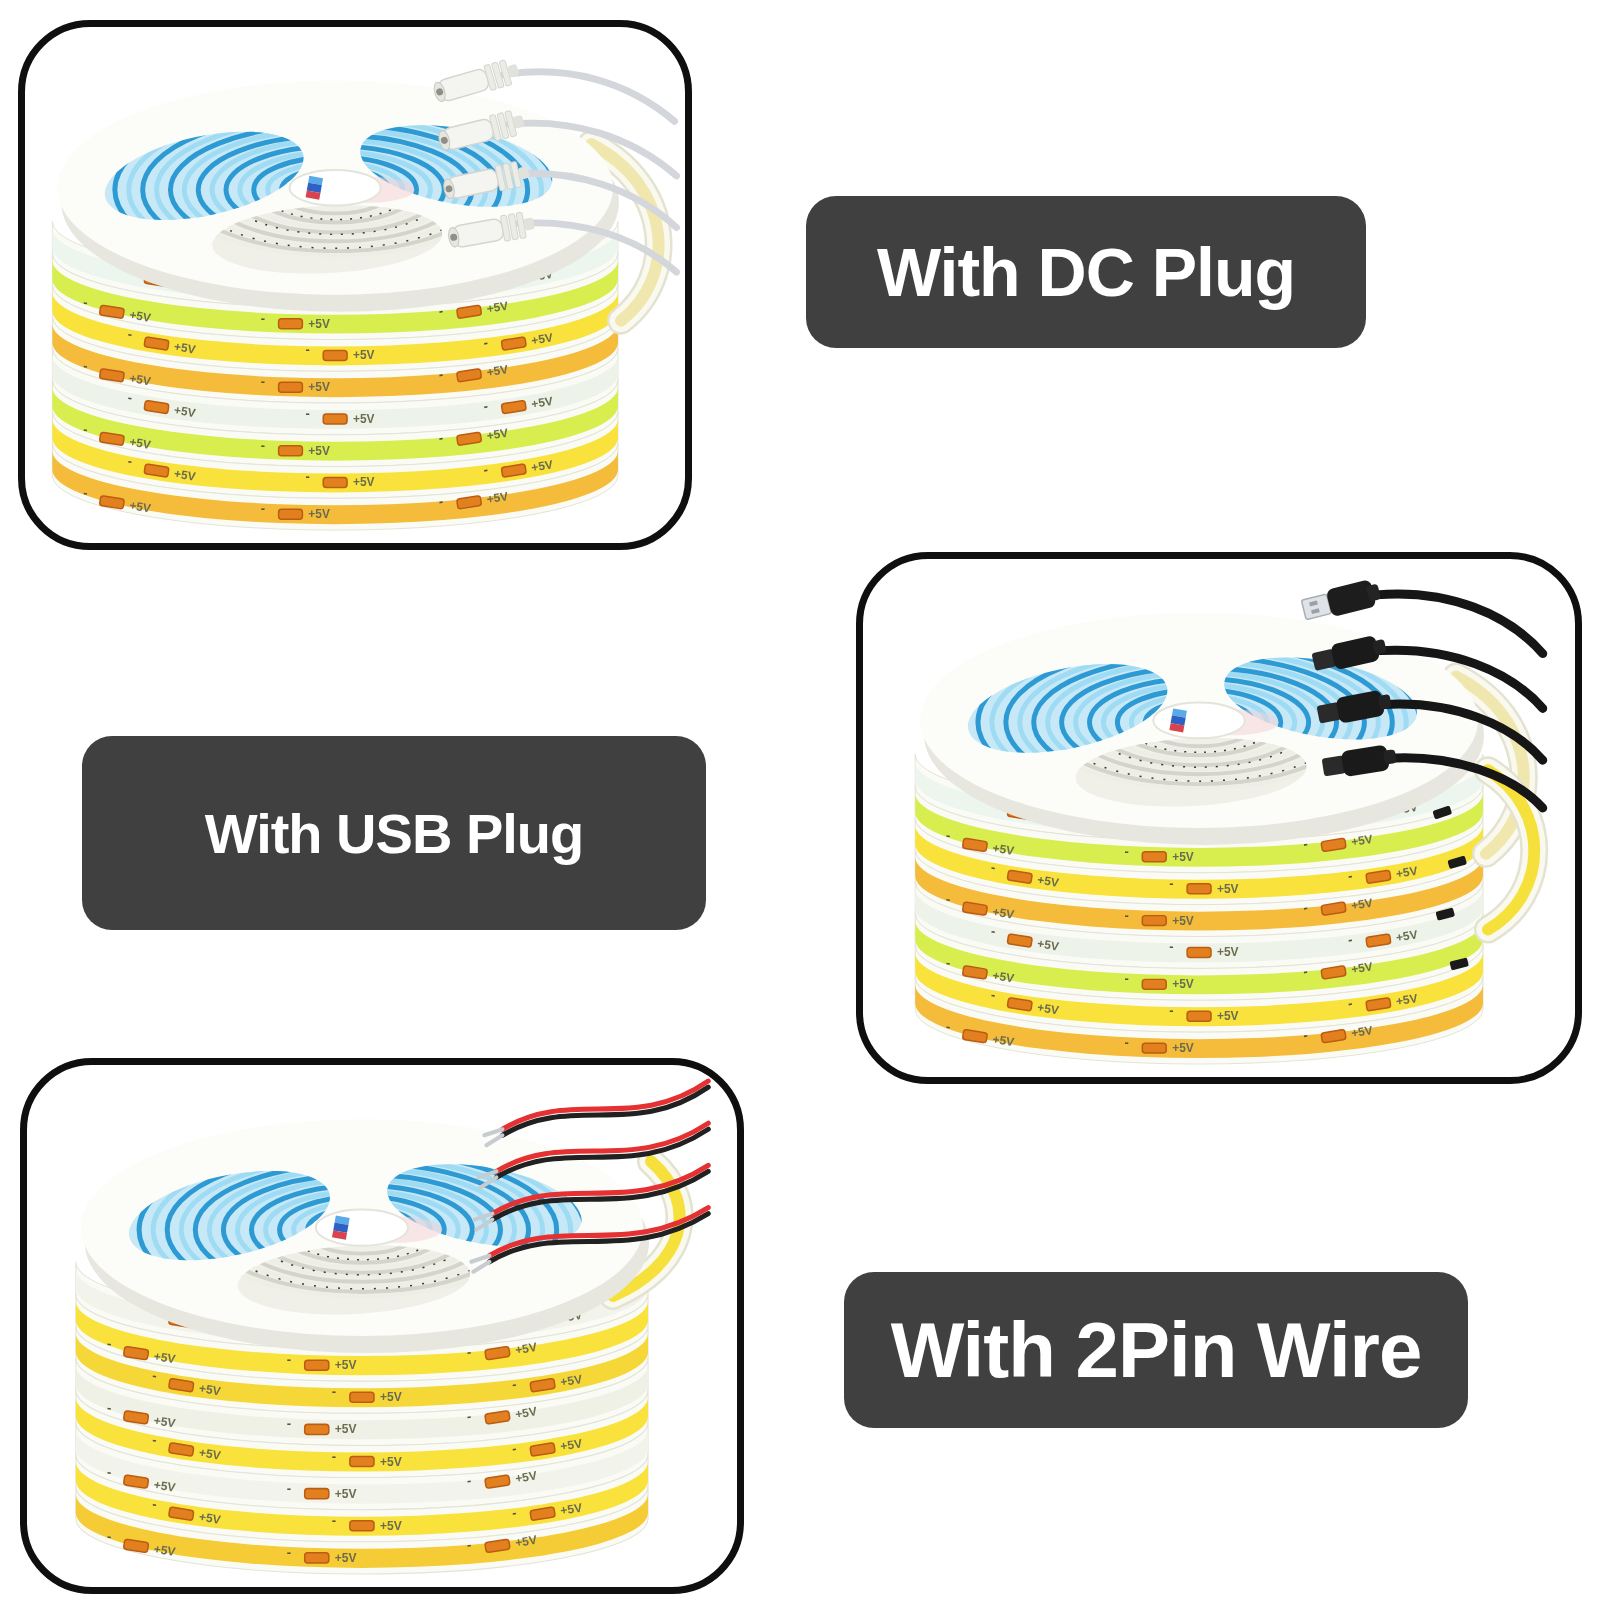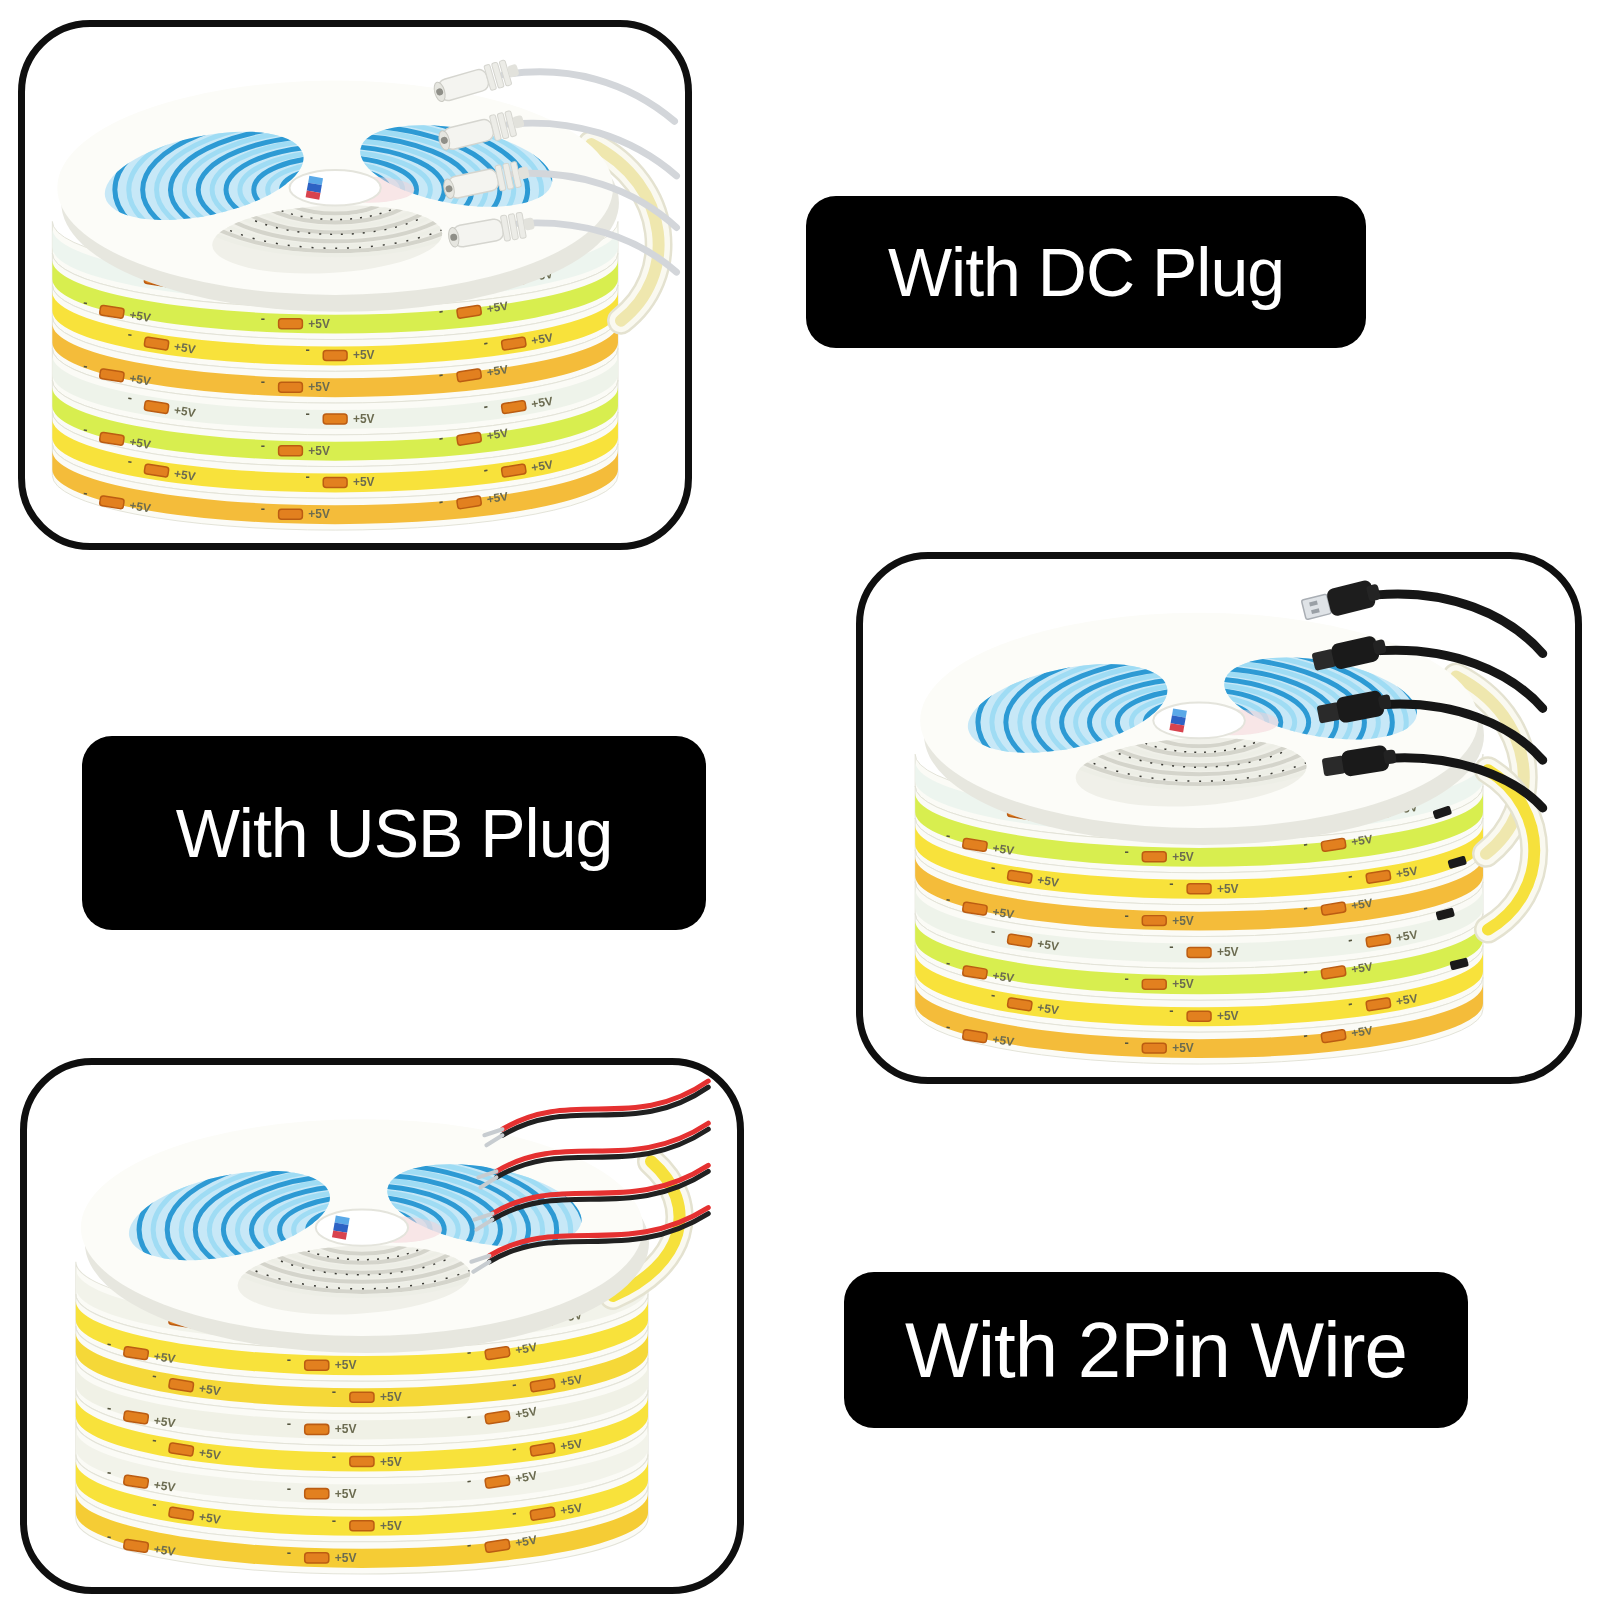--- a/index.html
+++ b/index.html
@@ -20,28 +20,28 @@
     border-radius: 72px;
     background: #ffffff;
     overflow: hidden;
   }
   .frame svg { width: 100%; height: 100%; display: block; }
   .frame-1 { left: 18px;  top: 20px;   width: 674px; height: 530px; }
   .frame-2 { left: 856px; top: 552px;  width: 726px; height: 532px; }
   .frame-3 { left: 20px;  top: 1058px; width: 724px; height: 536px; }
   .badge {
     position: absolute;
-    background: #000000;
+    background: #404040;
     border-radius: 30px;
     display: flex; align-items: center; justify-content: center;
-    color: #ffffff; font-weight: normal; letter-spacing: -1px;
+    color: #ffffff; font-weight: bold; letter-spacing: -1px;
     white-space: nowrap;
   }
   .badge-1 { left: 806px; top: 196px;  width: 560px; height: 152px; font-size: 68px; }
-  .badge-2 { left: 82px;  top: 736px;  width: 624px; height: 194px; font-size: 68px; }
+  .badge-2 { left: 82px;  top: 736px;  width: 624px; height: 194px; font-size: 56px; }
   .badge-3 { left: 844px; top: 1272px; width: 624px; height: 156px; font-size: 78px; }
   svg text { font-family: "Liberation Sans", sans-serif; font-weight: bold; }
 </style>
 </head>
 <body>
 
 <svg width="0" height="0" style="position:absolute" aria-hidden="true">
   <defs>
     <g id="pad">
       <rect x="-12" y="-5" width="24" height="10" rx="3" fill="#E2801F" stroke="#BB5C12" stroke-width="1.5"></rect>

